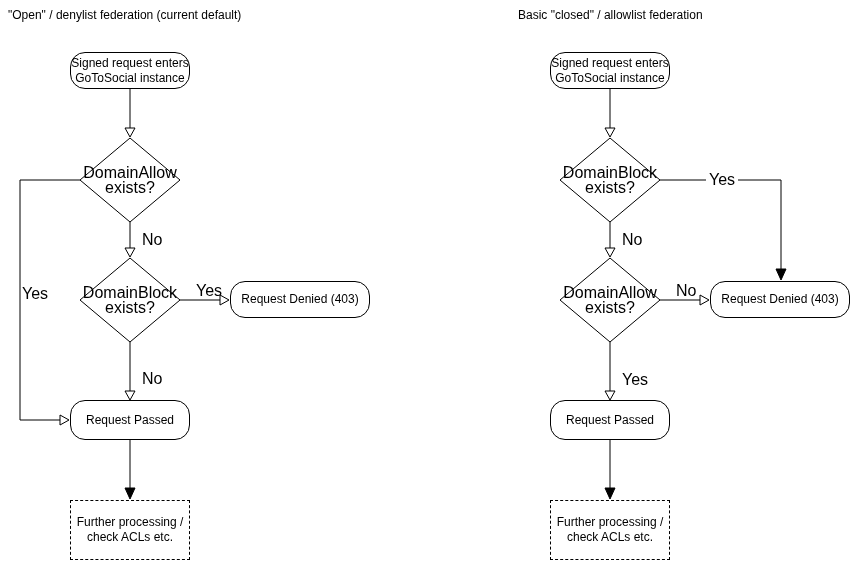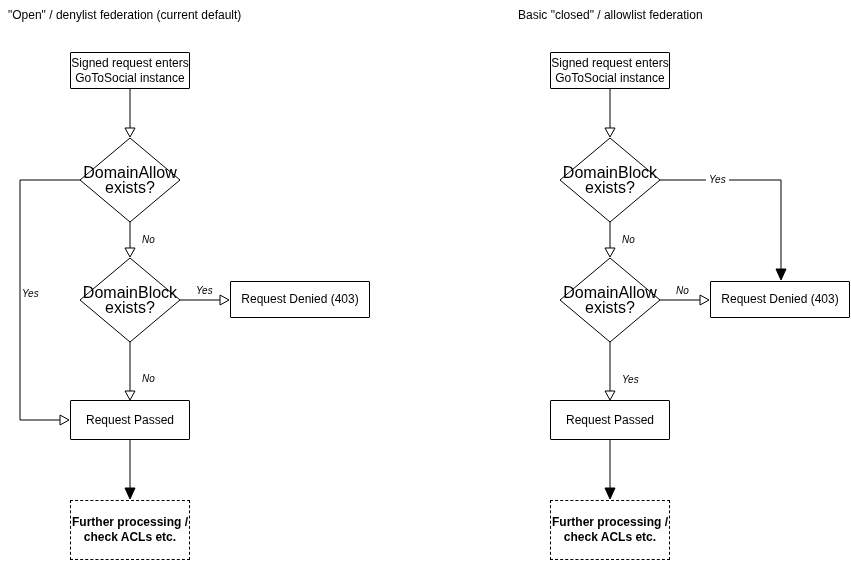--- a/index.html
+++ b/index.html
@@ -25,39 +25,38 @@
     background: #ffffff;
     border: 1px solid #000000;
     display: flex;
     align-items: center;
     justify-content: center;
     text-align: center;
     font-size: 12px;
     line-height: 15px;
     white-space: pre-line;
   }
-  .rounded { border-radius: 1px; }
-  .dashed { border-style: dashed; font-weight: bold; }
+  .rounded { border-radius: 15px; }
+  .dashed { border-style: dashed; }
   .diamond-label {
     position: absolute;
     display: flex;
     align-items: center;
     justify-content: center;
     text-align: center;
     font-size: 16px;
     line-height: 15px;
     white-space: pre-line;
     pointer-events: none;
   }
   .edge-label {
     position: absolute;
-    font-size: 10px;
+    font-size: 16px;
     line-height: 13px;
     white-space: nowrap;
-    font-style: italic;
   }
   .on-line { background: #ffffff; padding: 0 3px; }
 </style>
 </head>
 <body>
 
 <div class="canvas">
 
   <svg class="wires" width="851" height="561" viewBox="0 0 851 561">
     <g stroke="#000000" stroke-width="1" fill="none">

